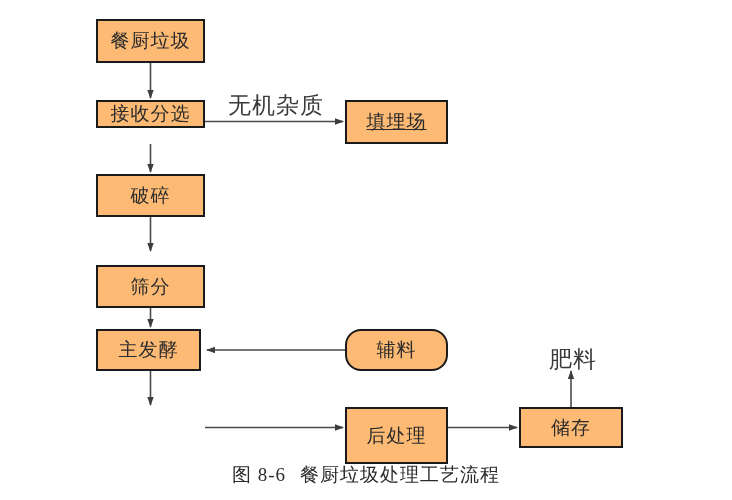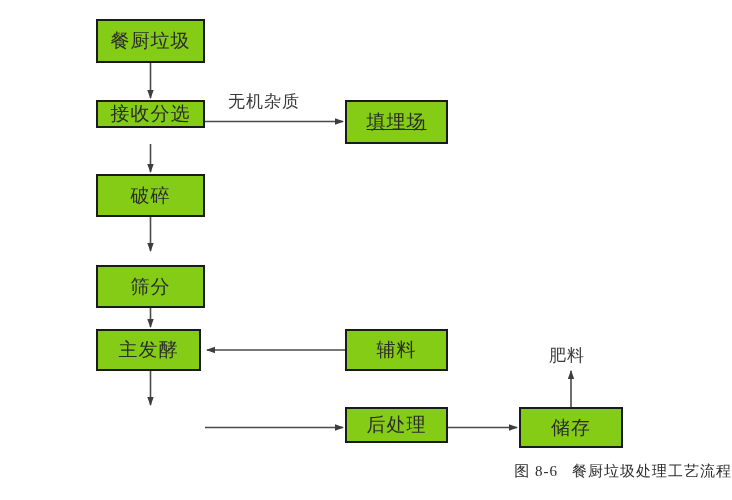--- a/index.html
+++ b/index.html
@@ -24,45 +24,45 @@
   svg.flow-canvas {
     position: absolute;
     left: 0;
     top: 0;
     width: 732px;
     height: 500px;
   }
   .node-box {
     position: absolute;
     box-sizing: border-box;
-    background: #84cc16;
+    background: #fdba74;
     border: 2px solid #1a1a1a;
     display: flex;
     align-items: center;
     justify-content: center;
     color: #2b2b2b;
     font-size: 19px;
     letter-spacing: 1px;
     white-space: nowrap;
   }
   .edge-label {
     position: absolute;
     color: #3a3a3a;
-    font-size: 17px;
+    font-size: 23px;
     letter-spacing: 1px;
     white-space: nowrap;
   }
   .caption {
     position: absolute;
     left: 0;
     top: 462px;
     width: 732px;
-    text-align: right;
+    text-align: center;
     color: #2b2b2b;
-    font-size: 15px;
+    font-size: 19px;
     letter-spacing: 1px;
     white-space: nowrap;
   }
   .caption .cap-num { margin-right: 14px; }
 </style>
 </head>
 <body>
 
 <div id="diagram-root">
 
@@ -111,26 +111,26 @@
   </div>
 
   <div class="node-box" style="left:96px; top:265px; width:109px; height:43px;">
     <span>筛分</span>
   </div>
 
   <div class="node-box" style="left:96px; top:329px; width:105px; height:42px;">
     <span>主发酵</span>
   </div>
 
-  <div class="node-box" style="left:345px; top:329px; width:103px; height:42px;">
+  <div class="node-box" style="left:345px; top:329px; width:103px; height:42px;border-radius:16px;">
     <span>辅料</span>
   </div>
 
 
-  <div class="node-box" style="left:345px; top:407px; width:103px; height:36px;">
+  <div class="node-box" style="left:345px; top:407px; width:103px; height:57px;">
     <span>后处理</span>
   </div>
 
   <div class="node-box" style="left:519px; top:407px; width:104px; height:41px;">
     <span>储存</span>
   </div>
 
   <div class="edge-label" style="left:228px; top:90px;">无机杂质</div>
 
   <div class="edge-label" style="left:549px; top:344px;">肥料</div>

